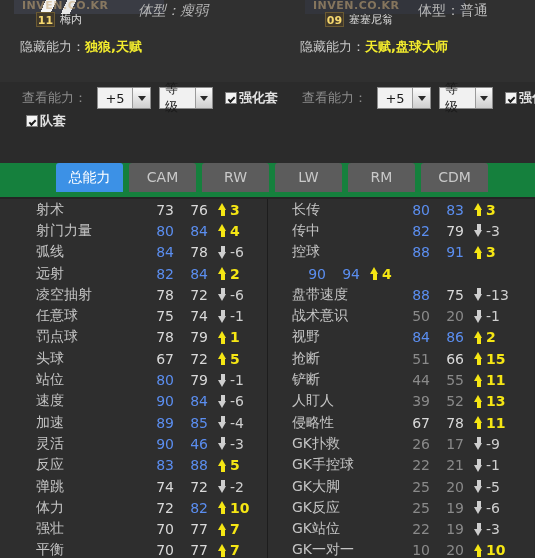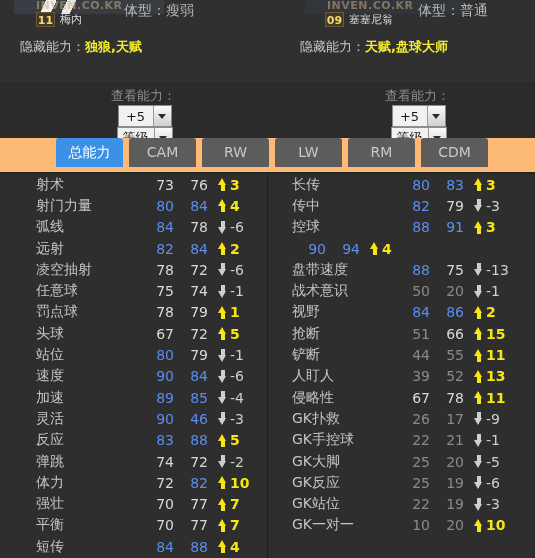--- a/index.html
+++ b/index.html
@@ -19,53 +19,53 @@
   .photo-inner { position: absolute; left: 0; top: 0; width: 100%; height: 60px; }
   .ph-a { background:
       linear-gradient(115deg, transparent 0 18%, #f2f2f2 18% 24%, transparent 24% 30%, #e8e8e8 30% 35%, transparent 35%),
       linear-gradient(180deg, #3a3c44 0 38%, #d95b5b 38% 62%, #2e3036 62%);
   }
   .ph-b { background:
       linear-gradient(180deg, #33353c 0 30%, #e8505a 30% 70%, #2f3137 70%),
       radial-gradient(circle at 30% 45%, #efefef 0 12%, transparent 13%);
   }
   .wm {
-    position: absolute; top: -1px; left: 22px;
+    position: absolute; top: -1px; left: 8px;
     font-size: 11px; font-weight: bold; letter-spacing: .5px;
     color: rgba(200,170,120,.55);
     font-family: "DejaVu Sans", sans-serif;
     white-space: nowrap;
   }
 
   .name-row { position: absolute; top: 12px; display: flex; align-items: center; gap: 5px; }
   .name-row.left  { left: 36px; }
   .name-row.right { left: 325px; }
   .jersey {
     display: inline-block; min-width: 19px; height: 15px; line-height: 15px;
     text-align: center; font-size: 11px; font-weight: bold;
     color: #f5d76e; background: #40382a; border: 1px solid #6b5a32;
     font-family: "DejaVu Sans", sans-serif;
   }
   .pname { font-size: 11px; color: #dcdcdc; white-space: nowrap; }
 
   .bodytype { position: absolute; top: 2px; font-size: 14px; color: #b9b9b9; white-space: nowrap; }
-  .bodytype.left  { left: 124px; }
+  .bodytype.left  { left: 138px; font-style: italic; }
   .bodytype.right { left: 418px; }
 
   .hidden-row { position: absolute; top: 38px; font-size: 13px; color: #c9c9c9; white-space: nowrap; }
   .hidden-row.left  { left: 20px; }
   .hidden-row.right { left: 300px; }
   .hidden-row .traits { color: #f3ec2d; font-weight: bold; }
 
   
   .ctrl-area { position: relative; height: 56px; width: 535px; background: #2b2b2b; }
   .ctrl-group { position: absolute; top: 0; display: block; }
   .ctrl-group.left  { left: 0;   width: 267px; }
   .ctrl-group.right { left: 268px; width: 267px; }
-  .ctrl-line1 { display: flex; align-items: center; gap: 0; padding-top: 5px; flex-direction: column; }
+  .ctrl-line1 { display: flex; align-items: center; gap: 8px; padding-top: 5px; }
   .ctrl-group.left  .ctrl-line1 { padding-left: 22px; }
   .ctrl-group.right .ctrl-line1 { padding-left: 34px; }
   .ctrl-label { font-size: 13px; color: #8c8c8c; white-space: nowrap; margin-right: 2px; }
   .sel {
     display: inline-flex; align-items: stretch;
     height: 22px; background: #f1f1f1; border: 1px solid #8c8c8c;
   }
   .sel .sv {
     display: inline-flex; align-items: center; justify-content: center;
     min-width: 34px; padding: 0 5px; font-size: 13px; color: #1a1a1a;
@@ -89,22 +89,22 @@
     content: ""; position: absolute; left: 2px; top: 4px;
     width: 5px; height: 2px; border-left: 2px solid #1b1b1b; border-bottom: 2px solid #1b1b1b;
     transform: rotate(-45deg);
   }
   .cblabel { font-size: 13px; font-weight: bold; color: #e2e2e2; white-space: nowrap; }
   .ctrl-line2 { display: flex; align-items: center; gap: 2px; padding-top: 3px; }
   .ctrl-group.left  .ctrl-line2 { padding-left: 22px; }
   .ctrl-group.right .ctrl-line2 { padding-left: 300px; }
 
   
-  .tabbar { position: relative; height: 36px; width: 535px; background: #fdba74;
-            padding-left: 56px; display: flex; align-items: flex-start; gap: 6px; }
+  .tabbar { position: relative; height: 36px; width: 535px; background: #15803d;
+            padding-left: 56px; display: flex; align-items: flex-start; gap: 6px; margin-top: 25px; }
   .tab {
     height: 29px; line-height: 29px; padding: 0 0; width: 67px;
     text-align: center; font-size: 14px; color: #c9c9c9; background: #5c5c5c;
     border-radius: 3px 3px 0 0; cursor: pointer; white-space: nowrap;
   }
   .tab.active { background: #3c91e6; color: #fff; font-weight: normal; }
   .tabs-underline { position: absolute; left: 0; bottom: 0; width: 535px; height: 2px; background: #242424; }
 
   
   .stats { position: relative; width: 534px; height: 384px; background: #2e2e2e; overflow: hidden; }

